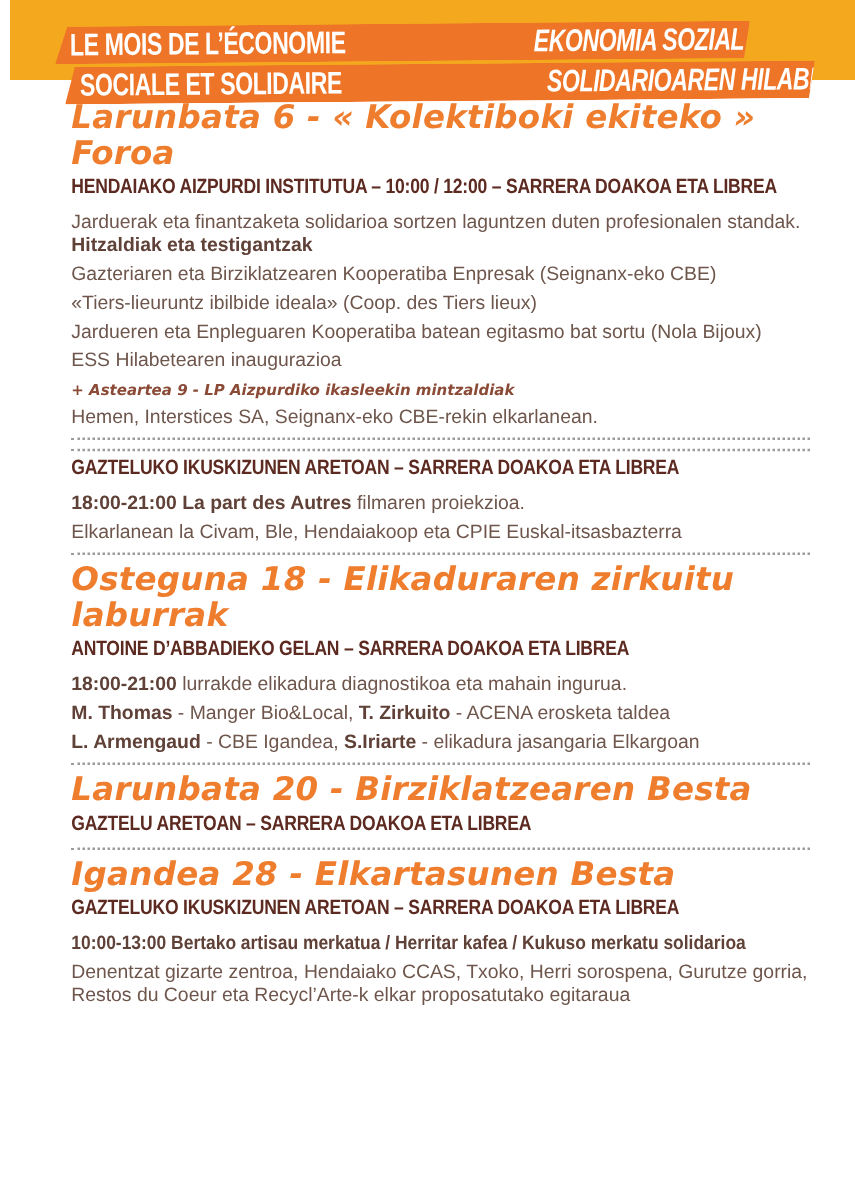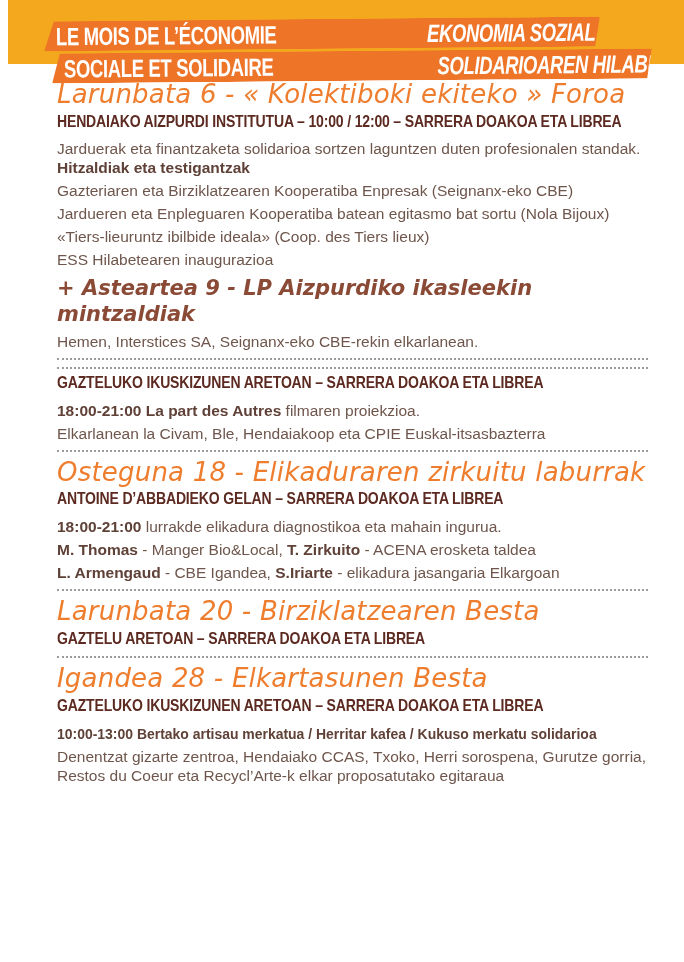--- a/index.html
+++ b/index.html
@@ -24,34 +24,34 @@
   .ribbon .txt{
     font-size:25px;white-space:nowrap;display:inline-block;letter-spacing:-.5px;
   }
   .ribbon .left-txt{transform:scaleX(.74);transform-origin:0 50%;}
   .ribbon .right-txt{transform:scaleX(.74);transform-origin:100% 50%;font-style:italic;}
   
   .content{padding:10px 36px 0 57px;}
   h2.title{
     color:#ee7d2e;margin:6px 0 3px;
     font-family:"DejaVu Sans",sans-serif;
-    font-style:italic;font-weight:normal;font-size:26px;line-height:1.1;
+    font-style:italic;font-weight:bold;font-size:26px;line-height:1.1;
     letter-spacing:.2px;
   }
   h3.sub{
     color:#5c2a20;margin:0 0 8px;font-weight:bold;font-size:16.5px;line-height:1.2;
     white-space:nowrap;transform:scaleX(.85);transform-origin:0 50%;
     letter-spacing:-.2px;
   }
   p{color:#6e564c;font-size:15.5px;line-height:19px;margin:4px 0;}
   p.tight{margin-top:0;}
   p .b{font-weight:bold;color:#5f4137;}
   p.script{
     color:#8a4a36;font-family:"DejaVu Sans",sans-serif;
-    font-style:italic;font-weight:bold;font-size:21px;line-height:1.2;
+    font-style:italic;font-weight:bold;font-size:12px;line-height:1.2;
     margin:7px 0 5px;
   }
   p.fit{white-space:nowrap;transform:scaleX(.9);transform-origin:0 50%;}
   .divider{border-top:2px dotted #9b9b9b;height:0;margin:7px 0 4px;}
   section{padding:0;}
 </style>
 </head>
 <body>
 
 <header class="banner">
@@ -64,22 +64,22 @@
     <span class="txt right-txt">SOLIDARIOAREN HILABETEA</span>
   </div>
 </header>
 
 <main class="content">
     <section>
       <h2 class="title">Larunbata 6 - « Kolektiboki ekiteko » Foroa</h2>
       <h3 class="sub">HENDAIAKO AIZPURDI INSTITUTUA – 10:00 / 12:00 – SARRERA DOAKOA ETA LIBREA</h3>
       <p class=""><span>Jarduerak eta finantzaketa solidarioa sortzen laguntzen duten profesionalen standak. </span><span class="b">Hitzaldiak eta testigantzak</span></p>
       <p class=""><span>Gazteriaren eta Birziklatzearen Kooperatiba Enpresak (Seignanx-eko CBE)</span></p>
+      <p class=""><span>«Tiers-lieuruntz ibilbide ideala» (Coop. des Tiers lieux)</span></p>
       <p class=""><span>Jardueren eta Enpleguaren Kooperatiba batean egitasmo bat sortu (Nola Bijoux)</span></p>
-      <p class=""><span>«Tiers-lieuruntz ibilbide ideala» (Coop. des Tiers lieux)</span></p>
       <p class=""><span>ESS Hilabetearen inaugurazioa</span></p>
       <p class="script "><span>+ Asteartea 9 - LP Aizpurdiko ikasleekin mintzaldiak</span></p>
       <p class=""><span>Hemen, Interstices SA, Seignanx-eko CBE-rekin elkarlanean.</span></p>
     </section>
     <div class="divider"></div>
     <div class="divider"></div>
     <section>
       <h3 class="sub">GAZTELUKO IKUSKIZUNEN ARETOAN – SARRERA DOAKOA ETA LIBREA</h3>
       <p class=""><span class="b">18:00-21:00 La part des Autres</span><span> filmaren proiekzioa.</span></p>
       <p class="tight "><span>Elkarlanean la Civam, Ble, Hendaiakoop eta CPIE Euskal-itsasbazterra</span></p>

